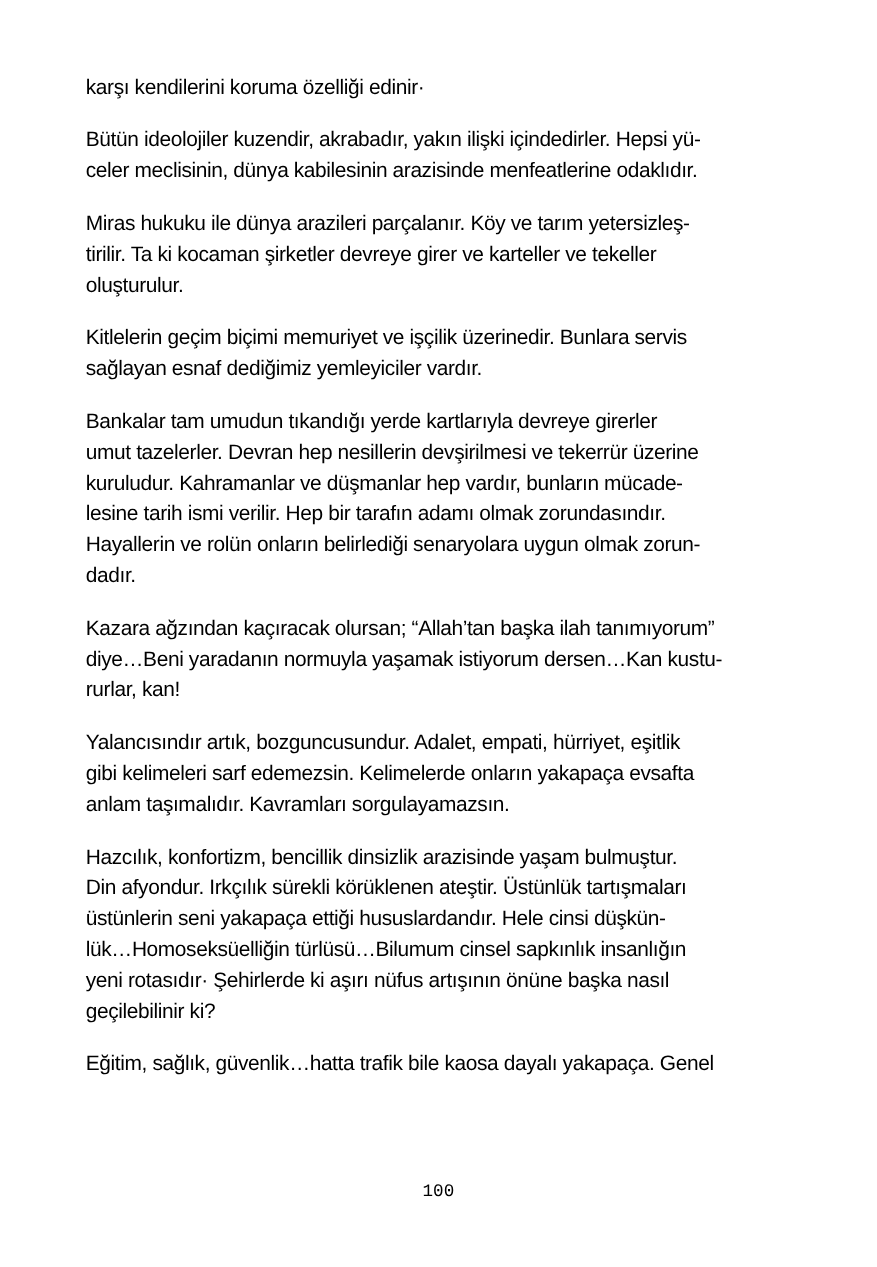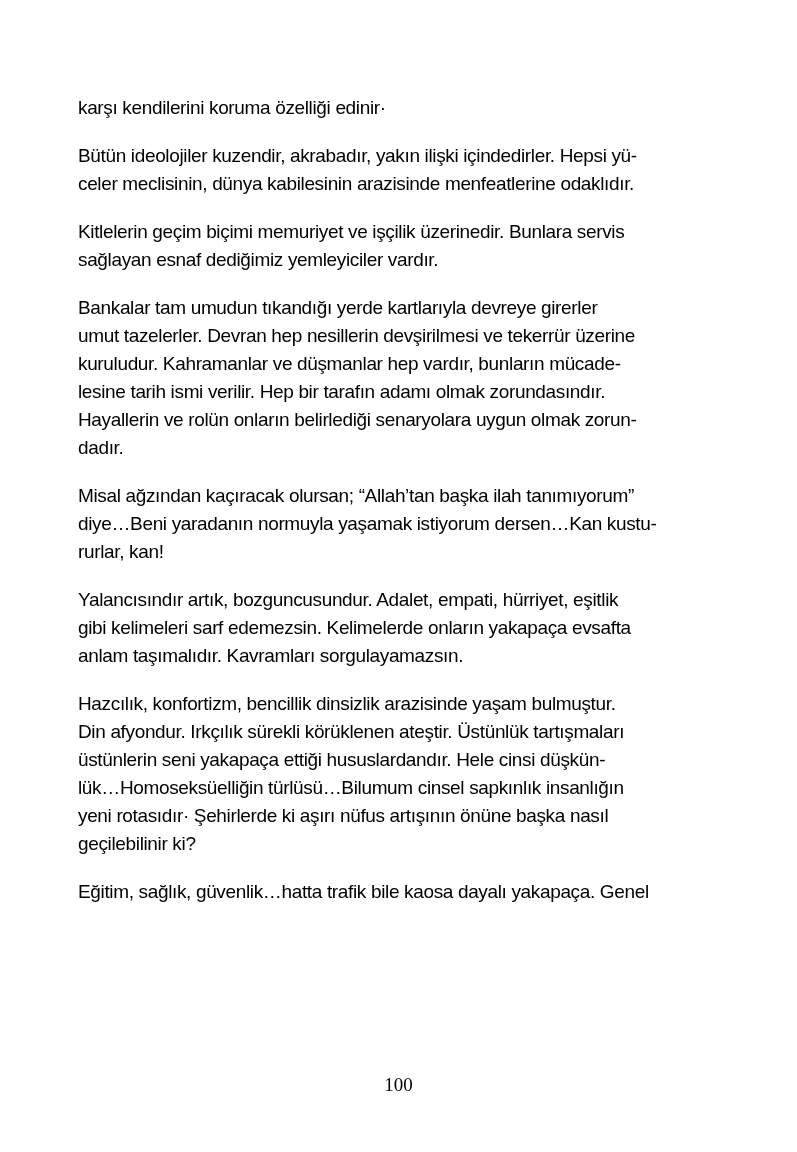--- a/index.html
+++ b/index.html
@@ -13,62 +13,64 @@
     height: 1152px;
     background: #ffffff;
     overflow: hidden;
     margin: 0 auto;
   }
   .text-block {
     position: absolute;
     left: 78px;
     top: 66px;
     width: 665px;
-    margin-top: 28px;
   }
   .para {
     margin: 0 0 20px 0;
     font-family: "Liberation Sans", sans-serif;
     font-size: 19px;
     line-height: 28px;
     letter-spacing: -0.35px;
     color: #000000;
     white-space: pre;          
     text-align: left;
   }
   .page-footer {
     position: absolute;
     top: 1074px;
     left: 0;
     width: 100%;
     text-align: center;
   }
   .page-number {
-    font-family: Liberation Serif, serif;
-    font-size: 19px;
+    font-family: Liberation Mono, monospace;
+    font-size: 16px;
     color: #000000;
   }
 </style>
 </head>
 <body>
 
 <div class="document-page">
   <div class="text-block">
     <p class="para">karşı kendilerini koruma özelliği edinir·</p>
     <p class="para">Bütün ideolojiler kuzendir, akrabadır, yakın ilişki içindedirler. Hepsi yü-
 celer meclisinin, dünya kabilesinin arazisinde menfeatlerine odaklıdır.</p>
+    <p class="para">Miras hukuku ile dünya arazileri parçalanır. Köy ve tarım yetersizleş-
+tirilir. Ta ki kocaman şirketler devreye girer ve karteller ve tekeller
+oluşturulur.</p>
     <p class="para">Kitlelerin geçim biçimi memuriyet ve işçilik üzerinedir. Bunlara servis
 sağlayan esnaf dediğimiz yemleyiciler vardır.</p>
     <p class="para">Bankalar tam umudun tıkandığı yerde kartlarıyla devreye girerler
 umut tazelerler. Devran hep nesillerin devşirilmesi ve tekerrür üzerine
 kuruludur. Kahramanlar ve düşmanlar hep vardır, bunların mücade-
 lesine tarih ismi verilir. Hep bir tarafın adamı olmak zorundasındır.
 Hayallerin ve rolün onların belirlediği senaryolara uygun olmak zorun-
 dadır.</p>
-    <p class="para">Misal ağzından kaçıracak olursan; “Allah’tan başka ilah tanımıyorum”
+    <p class="para">Kazara ağzından kaçıracak olursan; “Allah’tan başka ilah tanımıyorum”
 diye…Beni yaradanın normuyla yaşamak istiyorum dersen…Kan kustu-
 rurlar, kan!</p>
     <p class="para">Yalancısındır artık, bozguncusundur. Adalet, empati, hürriyet, eşitlik
 gibi kelimeleri sarf edemezsin. Kelimelerde onların yakapaça evsafta
 anlam taşımalıdır. Kavramları sorgulayamazsın.</p>
     <p class="para">Hazcılık, konfortizm, bencillik dinsizlik arazisinde yaşam bulmuştur.
 Din afyondur. Irkçılık sürekli körüklenen ateştir. Üstünlük tartışmaları
 üstünlerin seni yakapaça ettiği hususlardandır. Hele cinsi düşkün-
 lük…Homoseksüelliğin türlüsü…Bilumum cinsel sapkınlık insanlığın
 yeni rotasıdır· Şehirlerde ki aşırı nüfus artışının önüne başka nasıl

